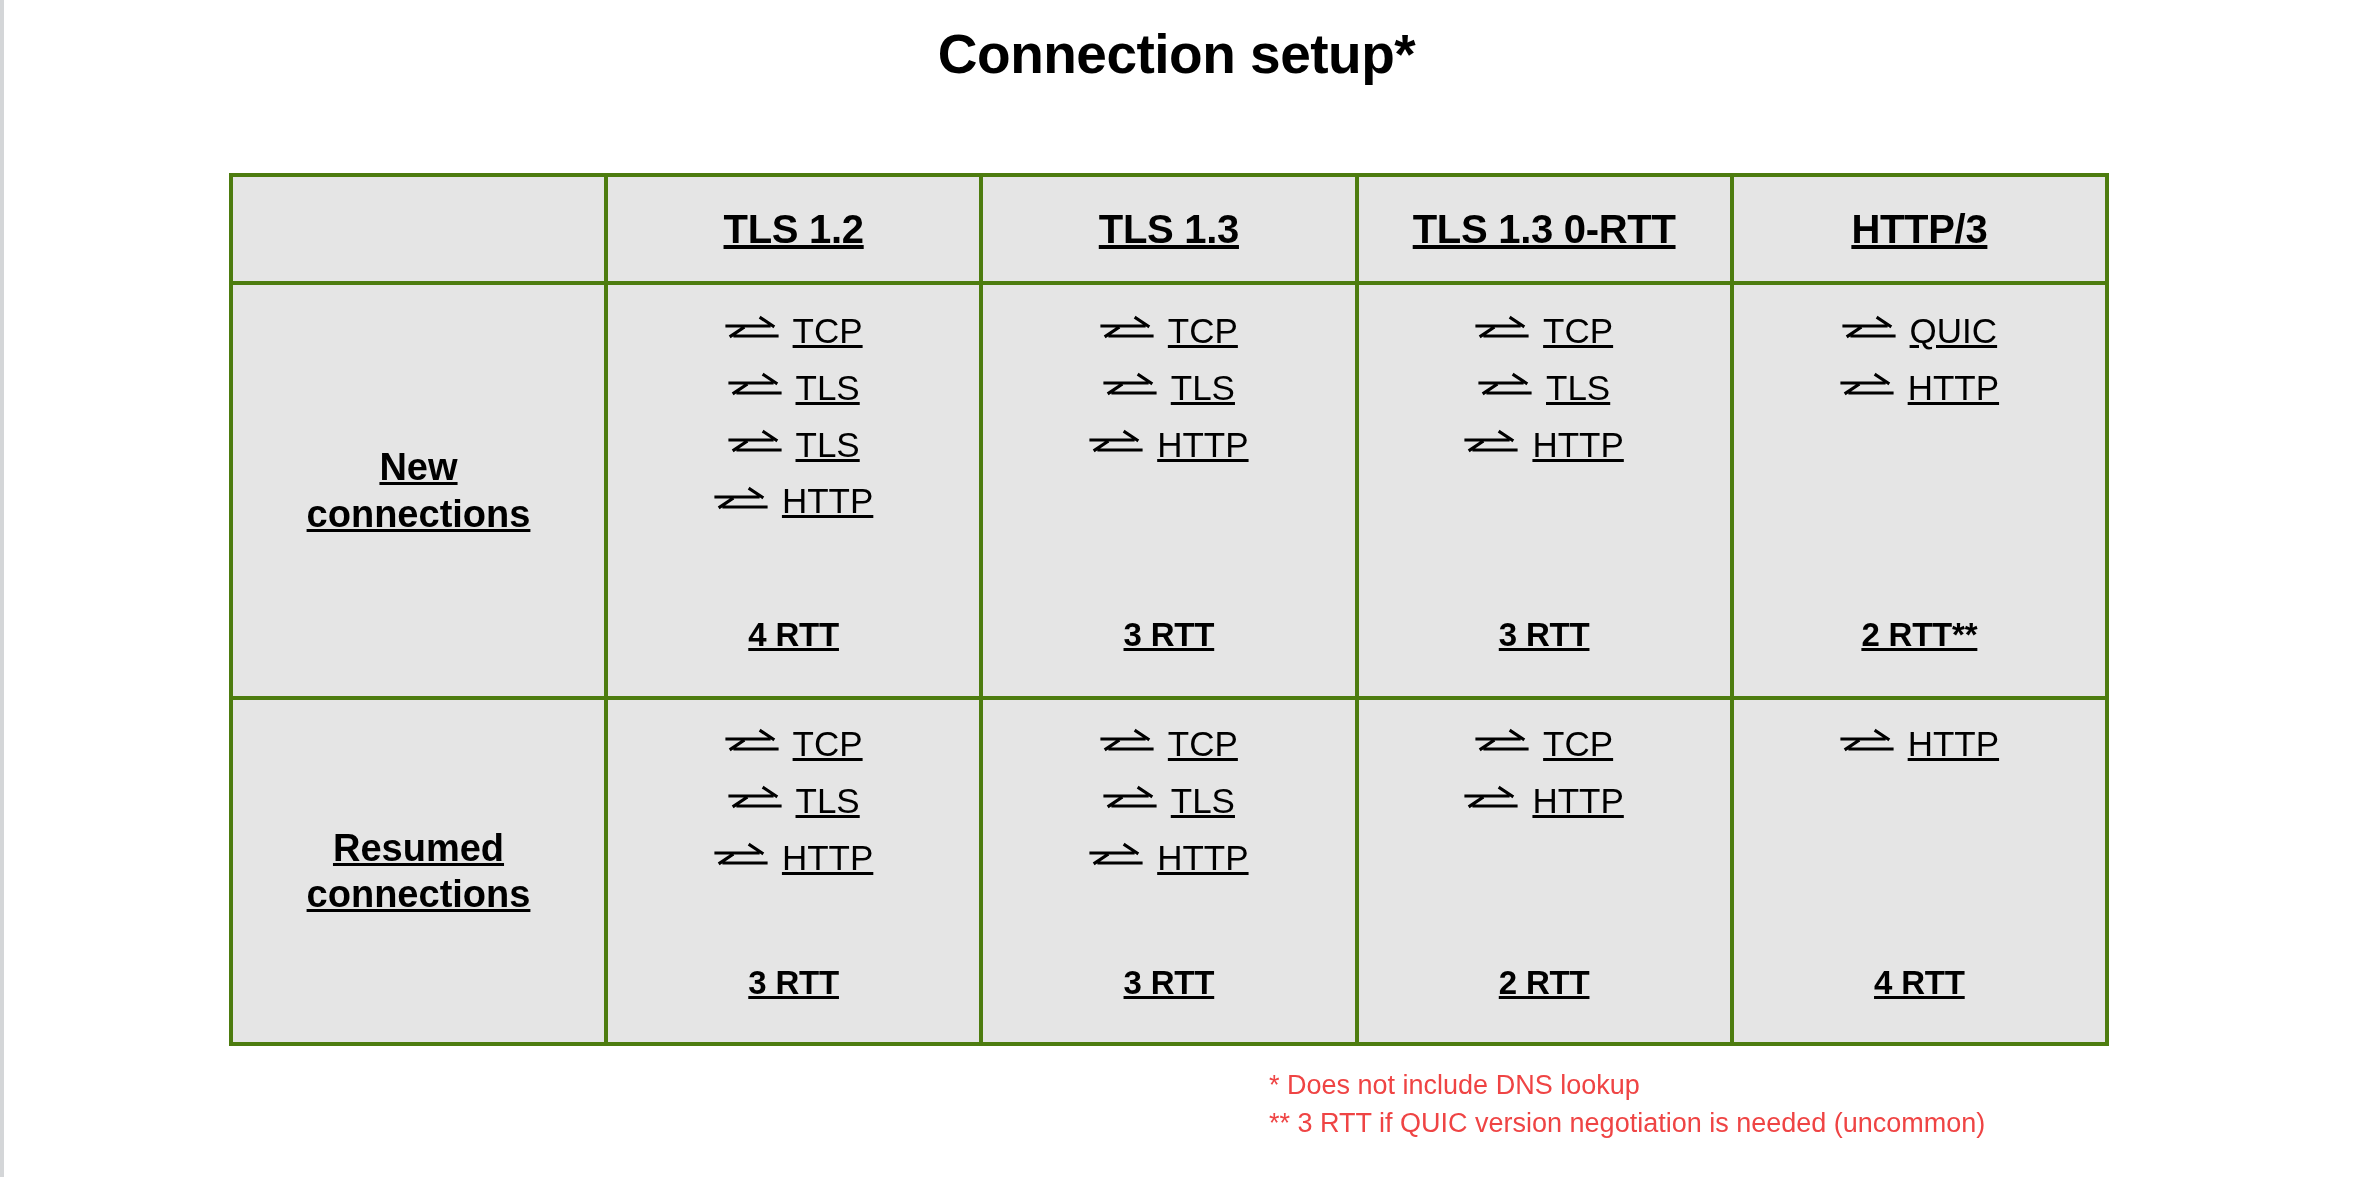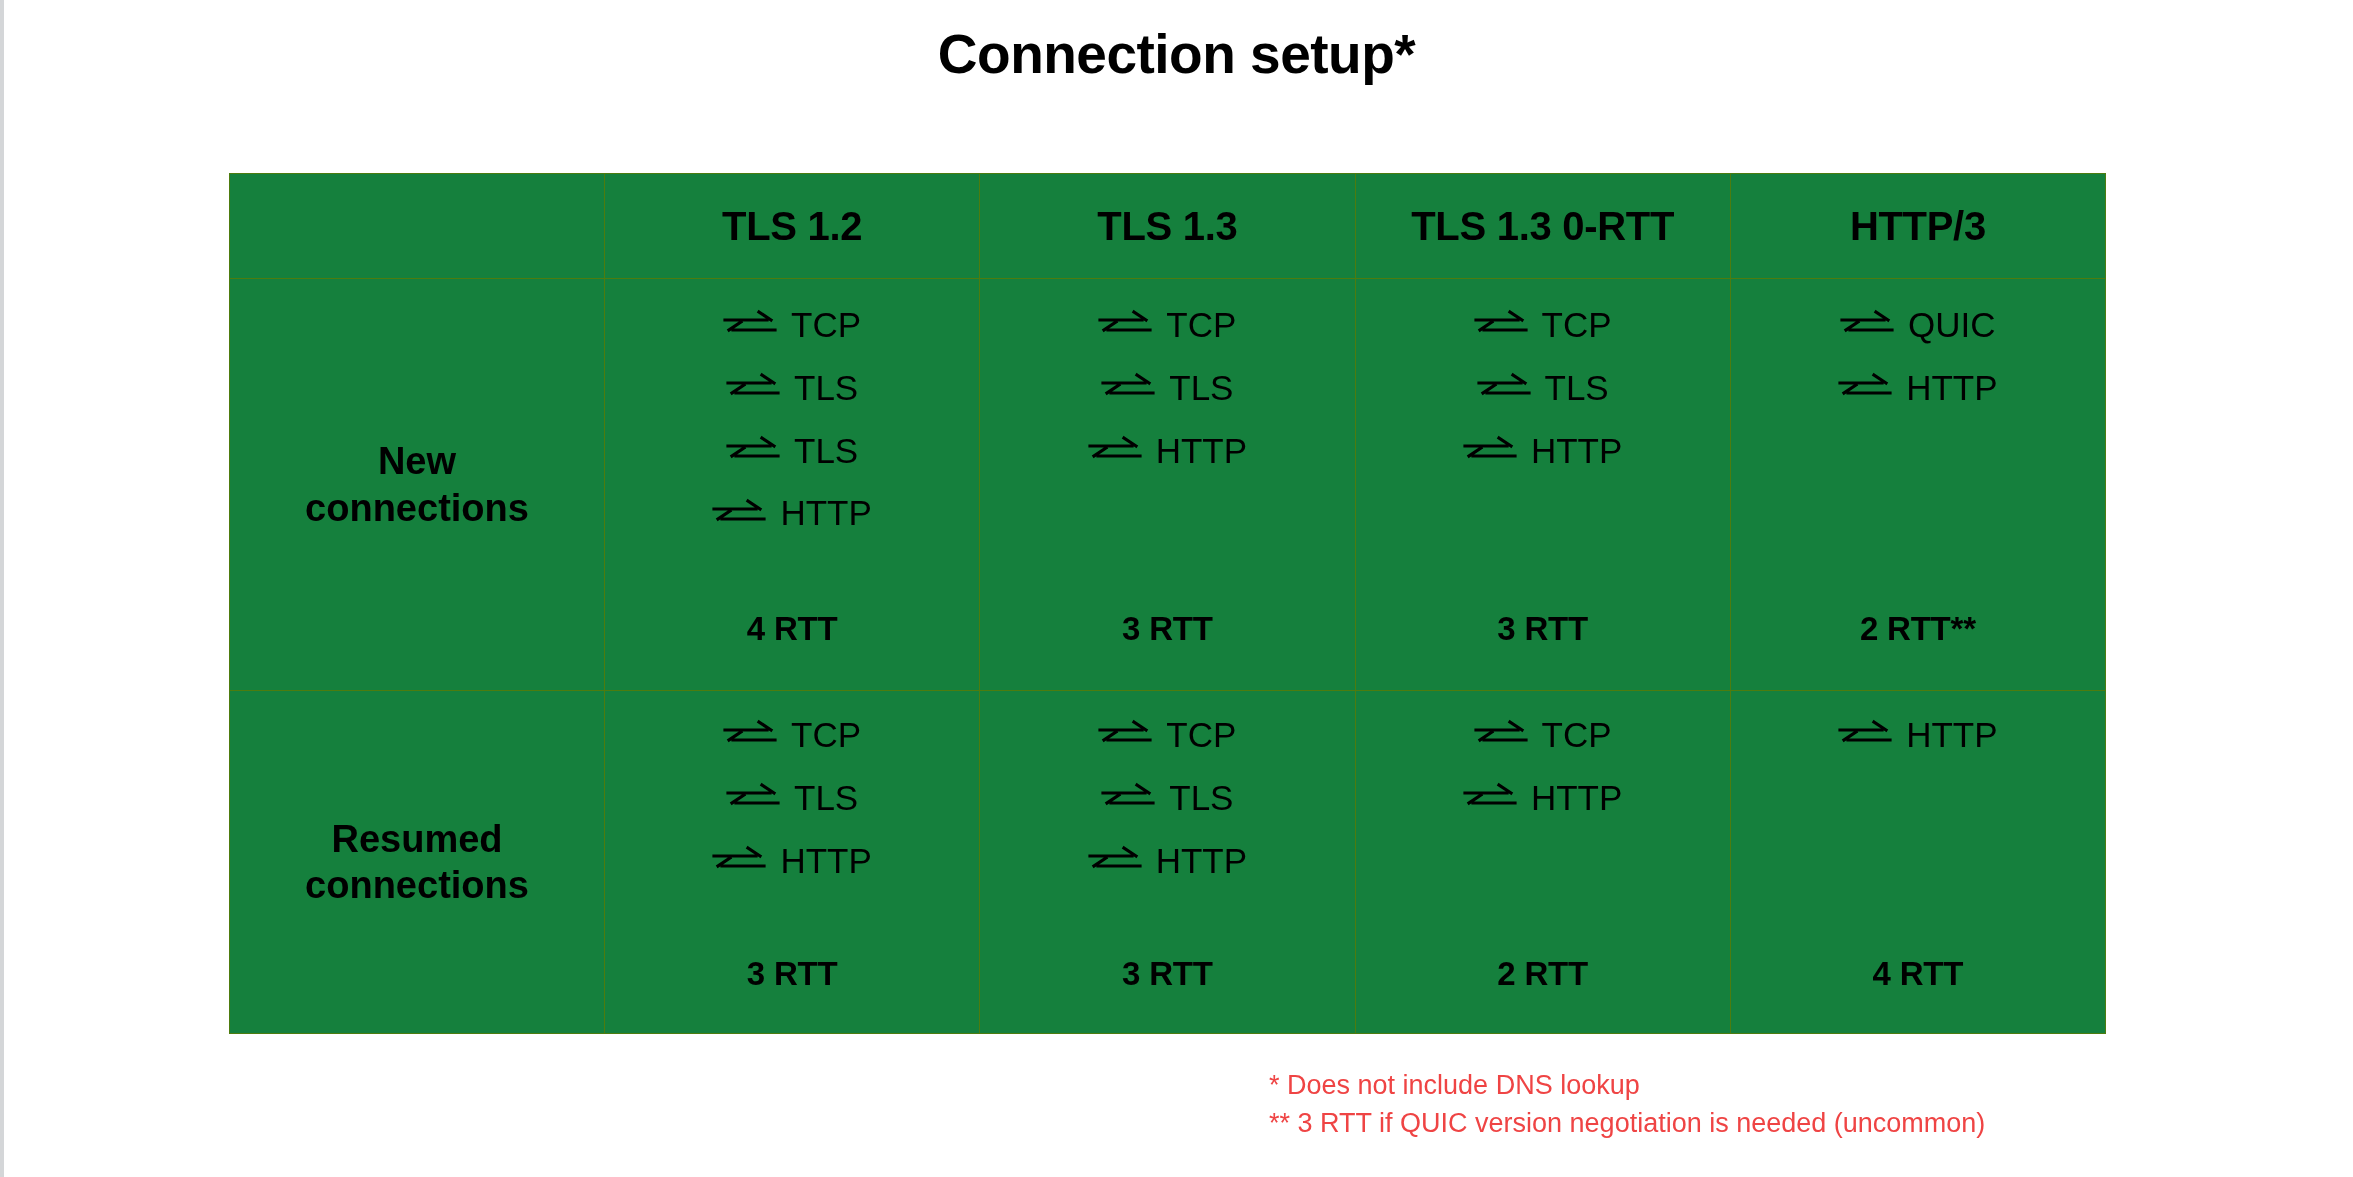--- a/index.html
+++ b/index.html
@@ -39,24 +39,25 @@
   }
   #table {
     position: absolute;
     left: 229px;
     top: 173px;
     width: 1876px;
     border-collapse: collapse;
     table-layout: fixed;
   }
   #table td {
-    border: 1px solid #4d7c0f;
+    border: 4px solid #4d7c0f;
     padding: 0;
     vertical-align: middle;
-    background: #15803d;
+    background: #e5e5e5;
+    text-decoration: underline;
   }
   col.c-label { width: 375px; }
   col.c-data  { width: 375.25px; }
   .hdr-row td { height: 104px; }
   .hdr {
     text-align: center;
     font-size: 40px;
     font-weight: bold;
     letter-spacing: -0.3px;
   }
@@ -76,21 +77,21 @@
     justify-content: flex-start;
     height: 100%;
     box-sizing: border-box;
   }
   .row-new .cellstack    { padding-top: 24px; }
   .row-resumed .cellstack{ padding-top: 22px; }
   .steps {
     display: flex;
     flex-direction: column;
     align-items: center;
-    gap: 18px;
+    gap: 12px;
     text-align: center;
   }
   .step {
     display: flex;
     align-items: center;
     justify-content: center;
     gap: 14px;
     font-size: 35px;
     line-height: 1.28;
     white-space: nowrap;

